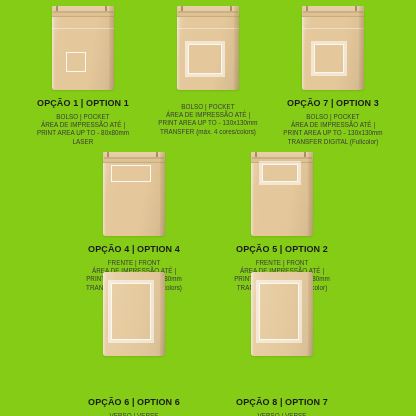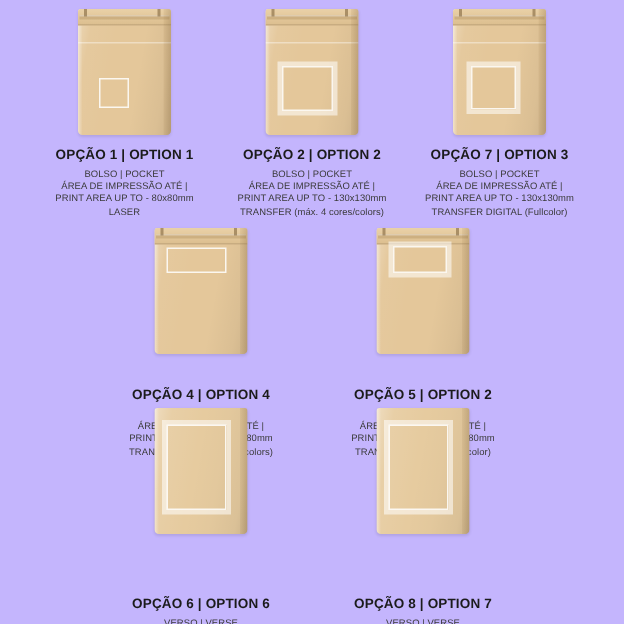--- a/index.html
+++ b/index.html
@@ -7,42 +7,42 @@
     width: 416px;
     height: 416px;
     background: #ffffff;
     font-family: "Liberation Sans", sans-serif;
     overflow: hidden;
   }
   .sheet {
     position: relative;
     width: 416px;
     height: 416px;
-    background: #c4b5fd;
+    background: #84cc16;
   }
 
   
   .row {
     position: absolute;
     left: 0;
     width: 416px;
     display: flex;
     justify-content: center;
   }
   .row-1 { top: 6px; }
   .row-2 { top: 152px; }
   .row-3 { top: 272px; }
 
   .cell {
     display: flex;
     flex-direction: column;
     align-items: center;
   }
   .row-1 .cell { width: 125px; }
-  .row-2 .cell { width: 148px; gap: 14px; }
+  .row-2 .cell { width: 148px; }
   .row-3 .cell { width: 148px; gap: 33px; }
 
   
   .bag-wrap {
     position: relative;
     width: 62px;
     height: 84px;
   }
   .bag {
     position: absolute;
@@ -195,21 +195,20 @@
           <div class="flap">
             <div class="flap-strip"></div>
             <div class="flap-nick-l"></div>
             <div class="flap-nick-r"></div>
           </div>
           <div class="fold"></div>
           <div class="print-area pa-med double"></div>
         </div>
       </div>
       <div class="caption">
-        <div class="opt-title">OPÇÃO 2 | OPTION 2</div>
         <div class="opt-lines">
           <div>BOLSO | POCKET</div>
           <div>ÁREA DE IMPRESSÃO ATÉ |</div>
           <div>PRINT AREA UP TO - 130x130mm</div>
           <div>TRANSFER (máx. 4 cores/colors)</div>
         </div>
       </div>
     </div>
 
     <div class="cell">

